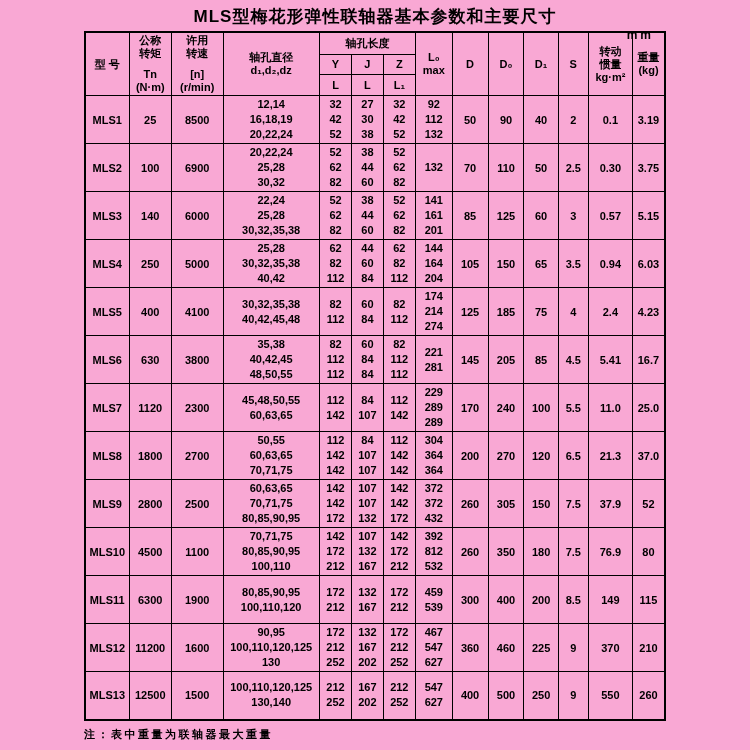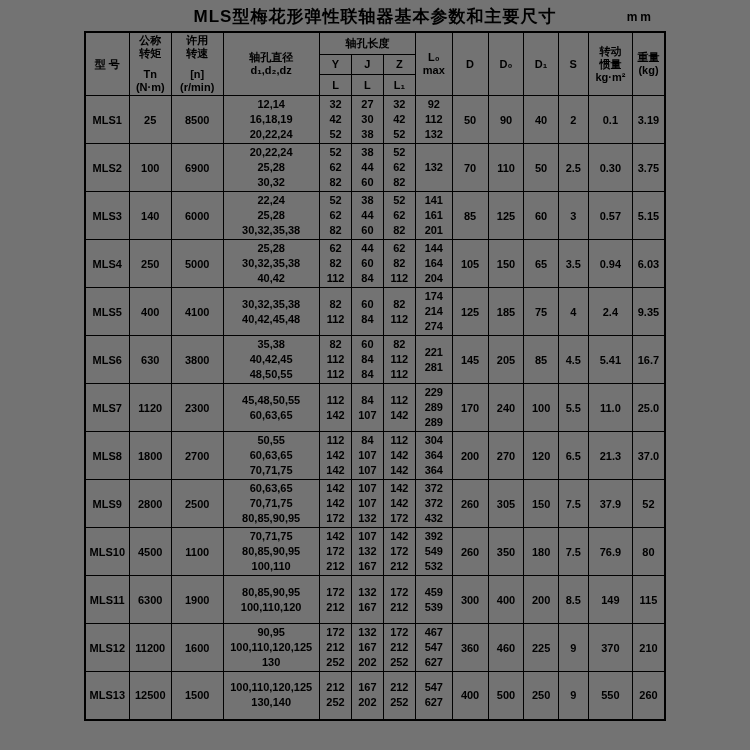--- a/index.html
+++ b/index.html
@@ -1,26 +1,26 @@
 <!DOCTYPE html>
 <html><head>
 <meta charset="utf-8">
 <style>
   html,body { margin:0; padding:0; background:#e8e8e8; }
   .page {
-    width:750px; height:750px; background:#737373; position:relative;
+    width:750px; height:750px; background:#f9a8d4; position:relative;
     font-family:"Liberation Sans","DejaVu Sans",sans-serif; color:#111;
     overflow:hidden; box-sizing:border-box;
   }
   .title {
     text-align:center; font-weight:bold; font-size:17px; letter-spacing:1px;
     padding-top:5px; color:#000;
   }
   .unit {
-    position:absolute; top:10px; right:96px; font-size:12px; font-weight:bold;
+    position:absolute; top:28px; right:96px; font-size:12px; font-weight:bold;
     letter-spacing:3px; color:#000;
   }
   table.spec {
     border-collapse:collapse; table-layout:fixed;
     width:582px; margin:3px auto 0 auto;
     border:2px solid #000;
   }
   table.spec th, table.spec td {
     border:1px solid #000; text-align:center; vertical-align:middle;
     font-size:11px; color:#000; padding:1px 1px; overflow:hidden;
@@ -282,21 +282,21 @@
     <td>
             <div class="ln">174</div>
             <div class="ln">214</div>
             <div class="ln">274</div>
           </td>
     <td class="scalar">125</td>
     <td class="scalar">185</td>
     <td class="scalar">75</td>
     <td class="scalar">4</td>
     <td class="scalar">2.4</td>
-    <td class="scalar">9.35</td>
+    <td class="scalar">4.23</td>
   </tr>
         <tr class="body-row">
     <td class="model">MLS6</td>
     <td class="scalar">630</td>
     <td class="scalar">3800</td>
     <td class="bore">
             <div class="ln">35,38</div>
             <div class="ln">40,42,45</div>
             <div class="ln">48,50,55</div>
           </td>
@@ -449,21 +449,21 @@
             <div class="ln">132</div>
             <div class="ln">167</div>
           </td>
     <td>
             <div class="ln">142</div>
             <div class="ln">172</div>
             <div class="ln">212</div>
           </td>
     <td>
             <div class="ln">392</div>
-            <div class="ln">549</div>
+            <div class="ln">812</div>
             <div class="ln">532</div>
           </td>
     <td class="scalar">260</td>
     <td class="scalar">350</td>
     <td class="scalar">180</td>
     <td class="scalar">7.5</td>
     <td class="scalar">76.9</td>
     <td class="scalar">80</td>
   </tr>
         <tr class="body-row">
@@ -560,14 +560,15 @@
     <td class="scalar">400</td>
     <td class="scalar">500</td>
     <td class="scalar">250</td>
     <td class="scalar">9</td>
     <td class="scalar">550</td>
     <td class="scalar">260</td>
   </tr>
       </tbody>
   </table>
 
+  <div class="note">注：表中重量为联轴器最大重量</div>
 
 </div>
 
 </body></html>

